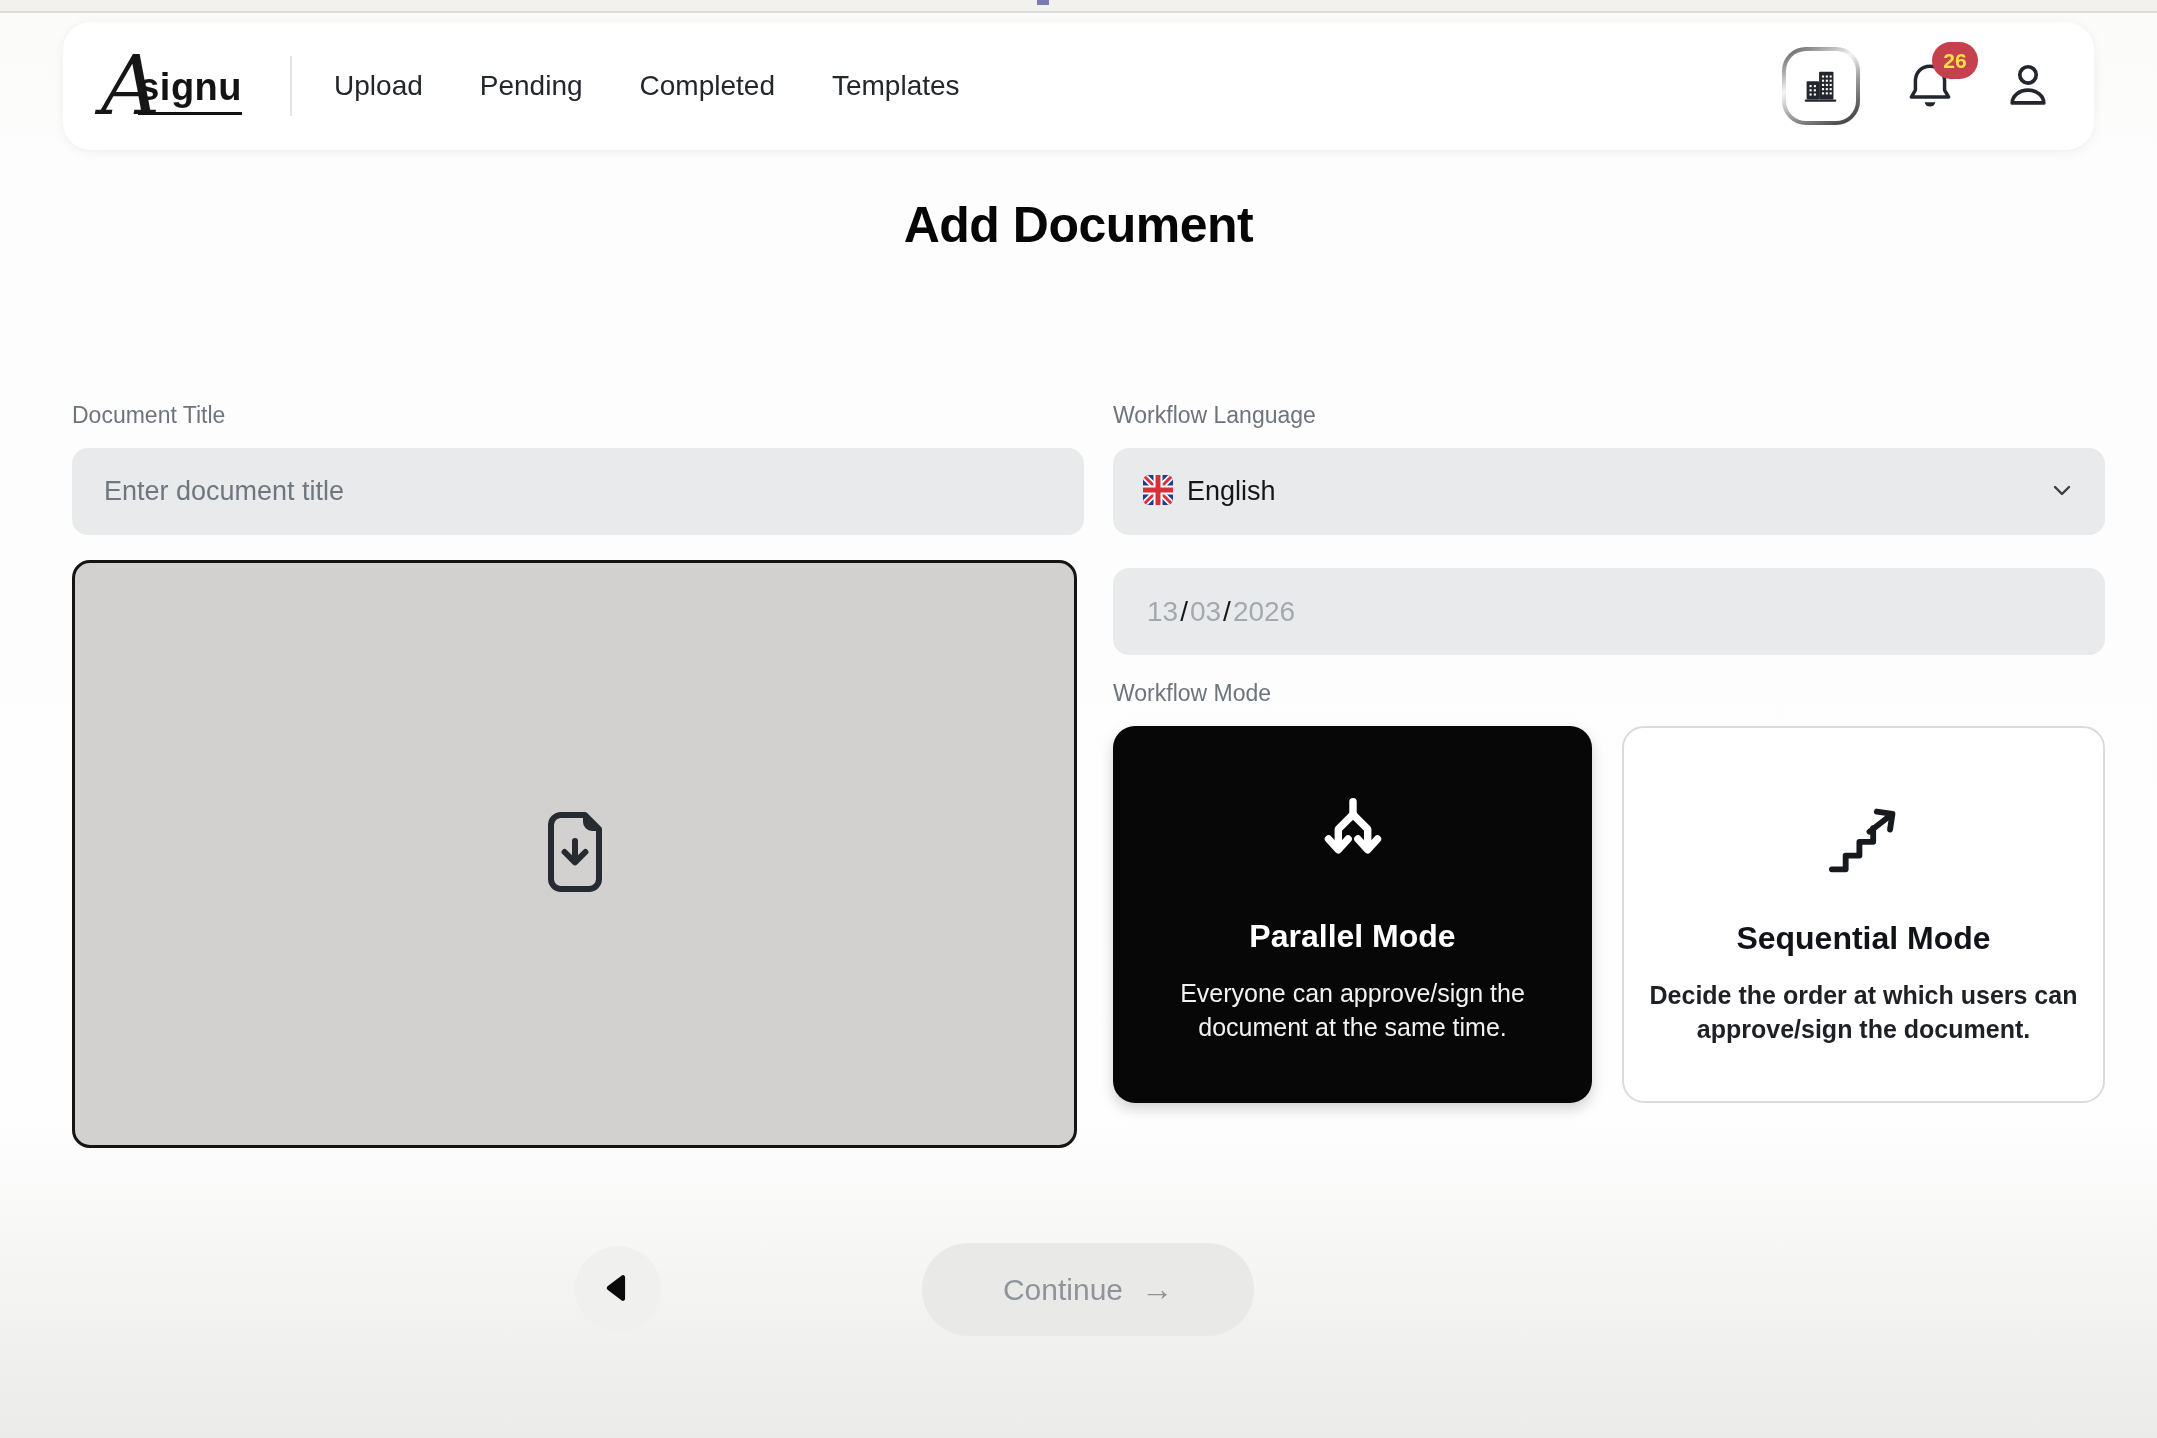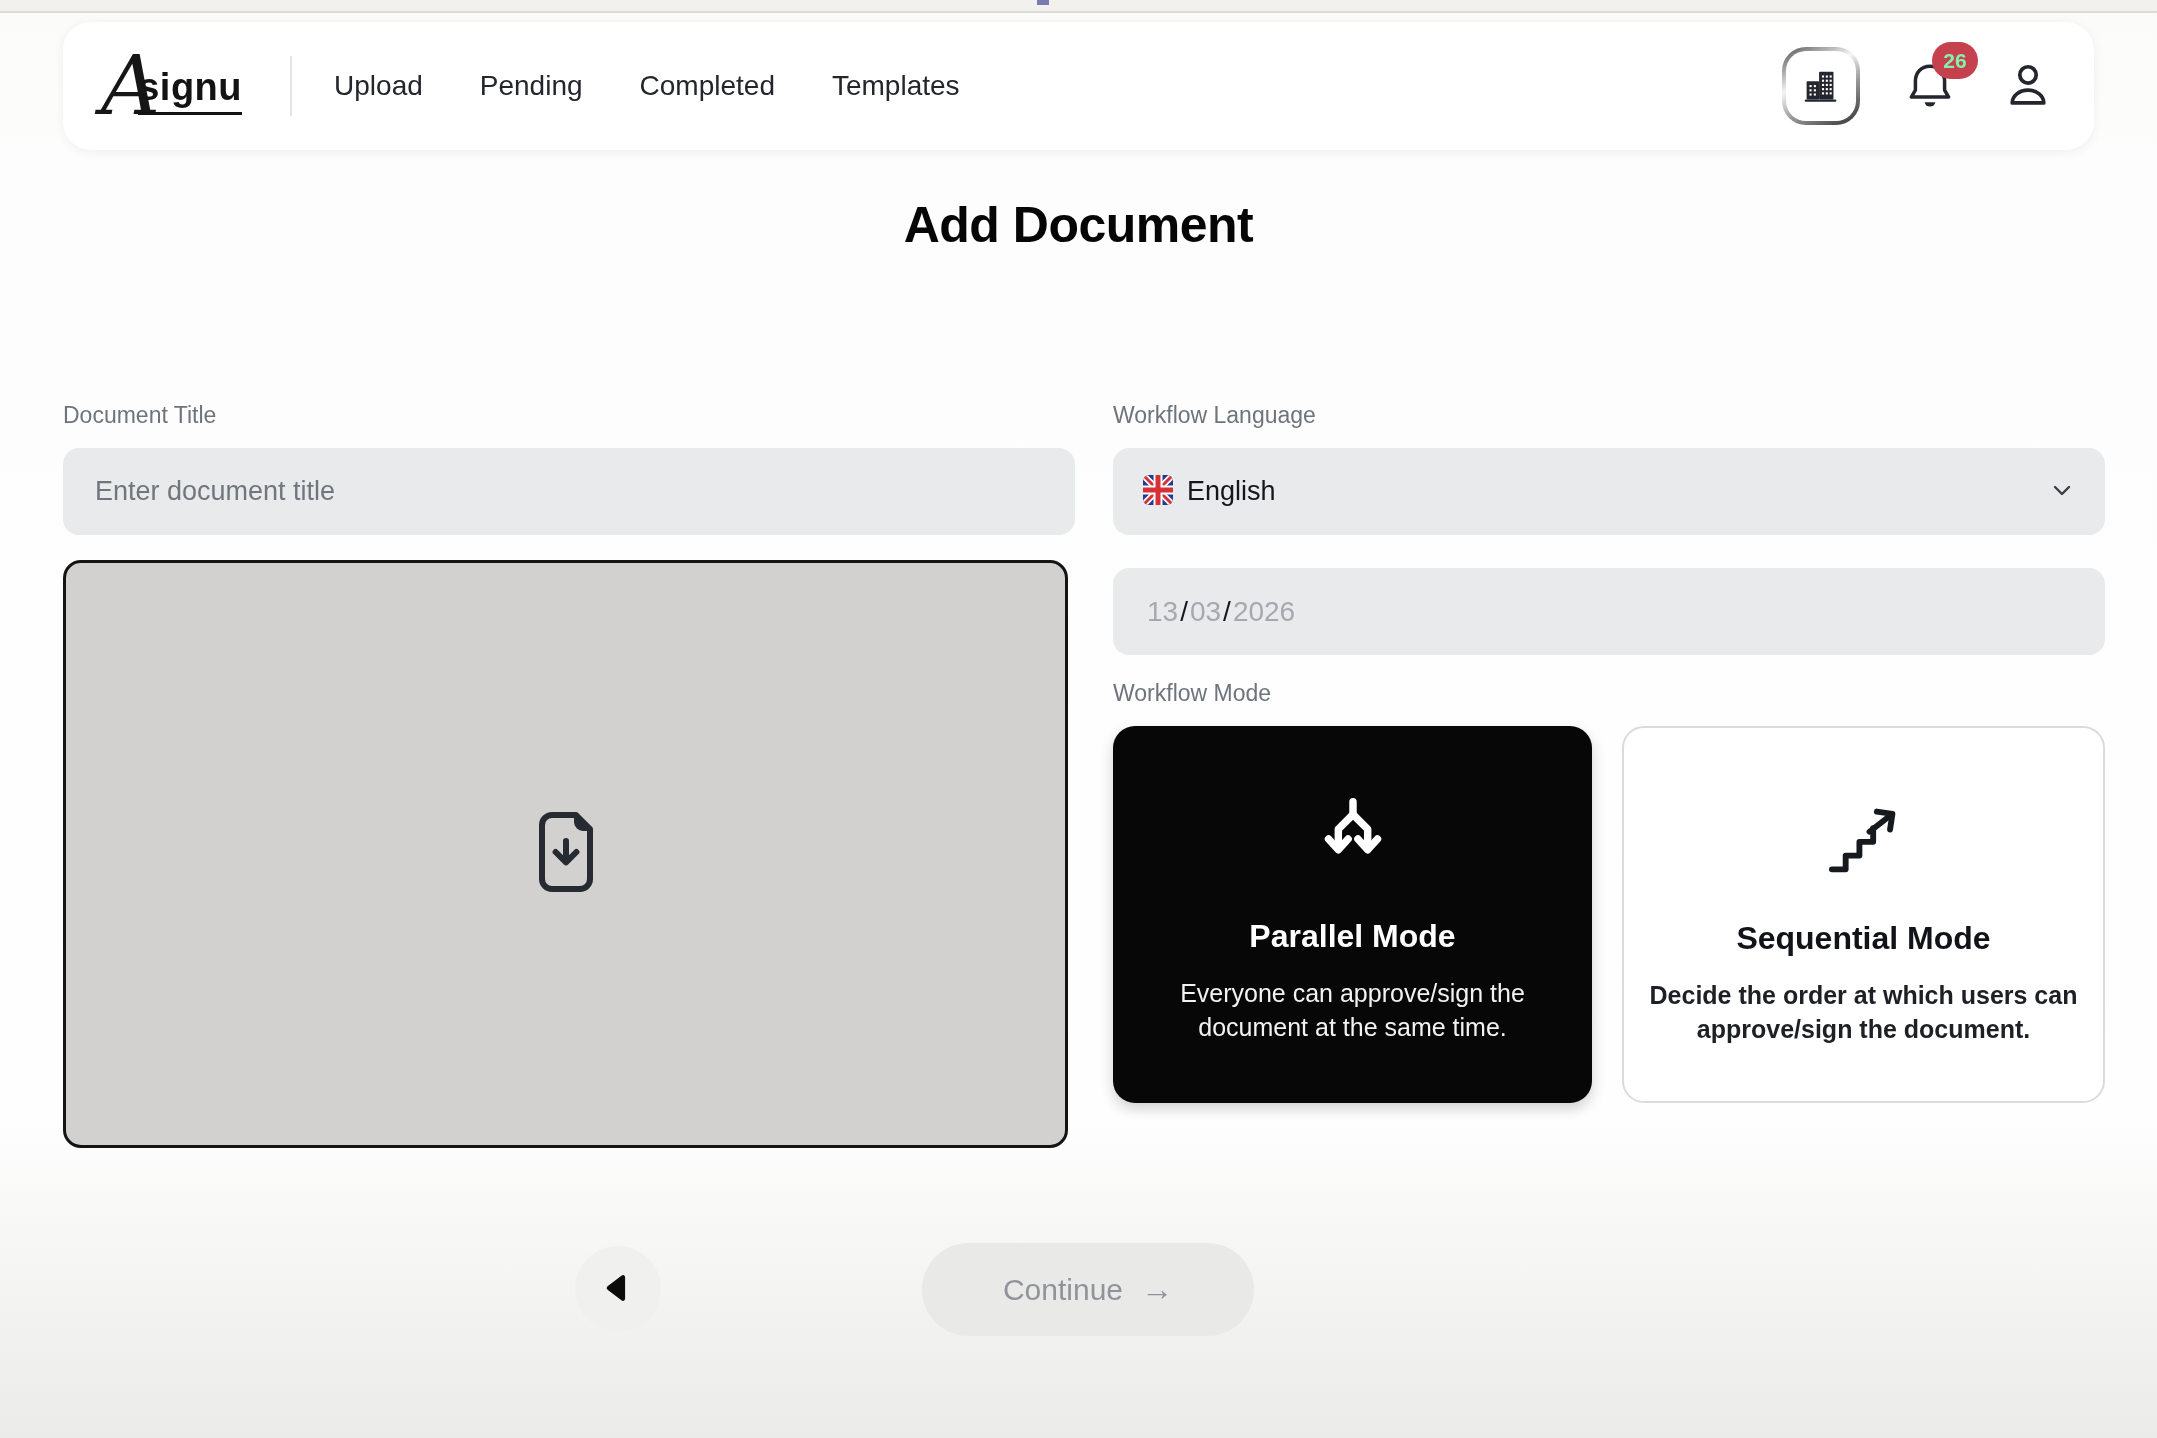--- a/index.html
+++ b/index.html
@@ -48,33 +48,33 @@
     background:linear-gradient(150deg,#4f4f4f 0%,#f5f5f5 38%,#9a9a9a 62%,#2e2e2e 100%);
     border:none; display:block;
   }
   .org-btn-inner {
     width:100%; height:100%; border-radius:20px; background:#ffffff;
     display:flex; align-items:center; justify-content:center;
   }
   .bell-wrap { position:relative; width:56px; height:56px; cursor:pointer; }
   .badge {
     position:absolute; top:-16px; right:-20px; min-width:46px; height:37px;
-    background:#c5414e; color:#86efac; font-size:21px; font-weight:700;
+    background:#c5414e; color:#fde047; font-size:21px; font-weight:700;
     border-radius:20px; display:flex; align-items:center; justify-content:center; padding:0 10px;
   }
   .user-btn { width:56px; height:56px; cursor:pointer; background:none; border:none; padding:0; }
 
   
   .page-title {
     position:absolute; top:196px; left:0; width:100%;
     text-align:center; font-size:50px; font-weight:700; color:#060607; letter-spacing:-0.5px;
   }
 
   
-  .col-left  { position:absolute; left:63px;  top:402px; width:1012px; }
+  .col-left  { position:absolute; left:72px;  top:402px; width:1012px; }
   .col-right { position:absolute; left:1113px; top:402px; width:992px; }
   .field-label {
     display:block; font-size:23px; color:#6e747c; margin-bottom:19px; font-weight:400;
   }
   .text-input {
     width:100%; height:87px; background:#e9eaec; border:none; border-radius:16px;
     padding:0 32px; font-size:27px; color:#15181c;
     font-family:"Liberation Sans","DejaVu Sans",sans-serif;
   }
   .text-input::placeholder { color:#70767e; opacity:1; }

